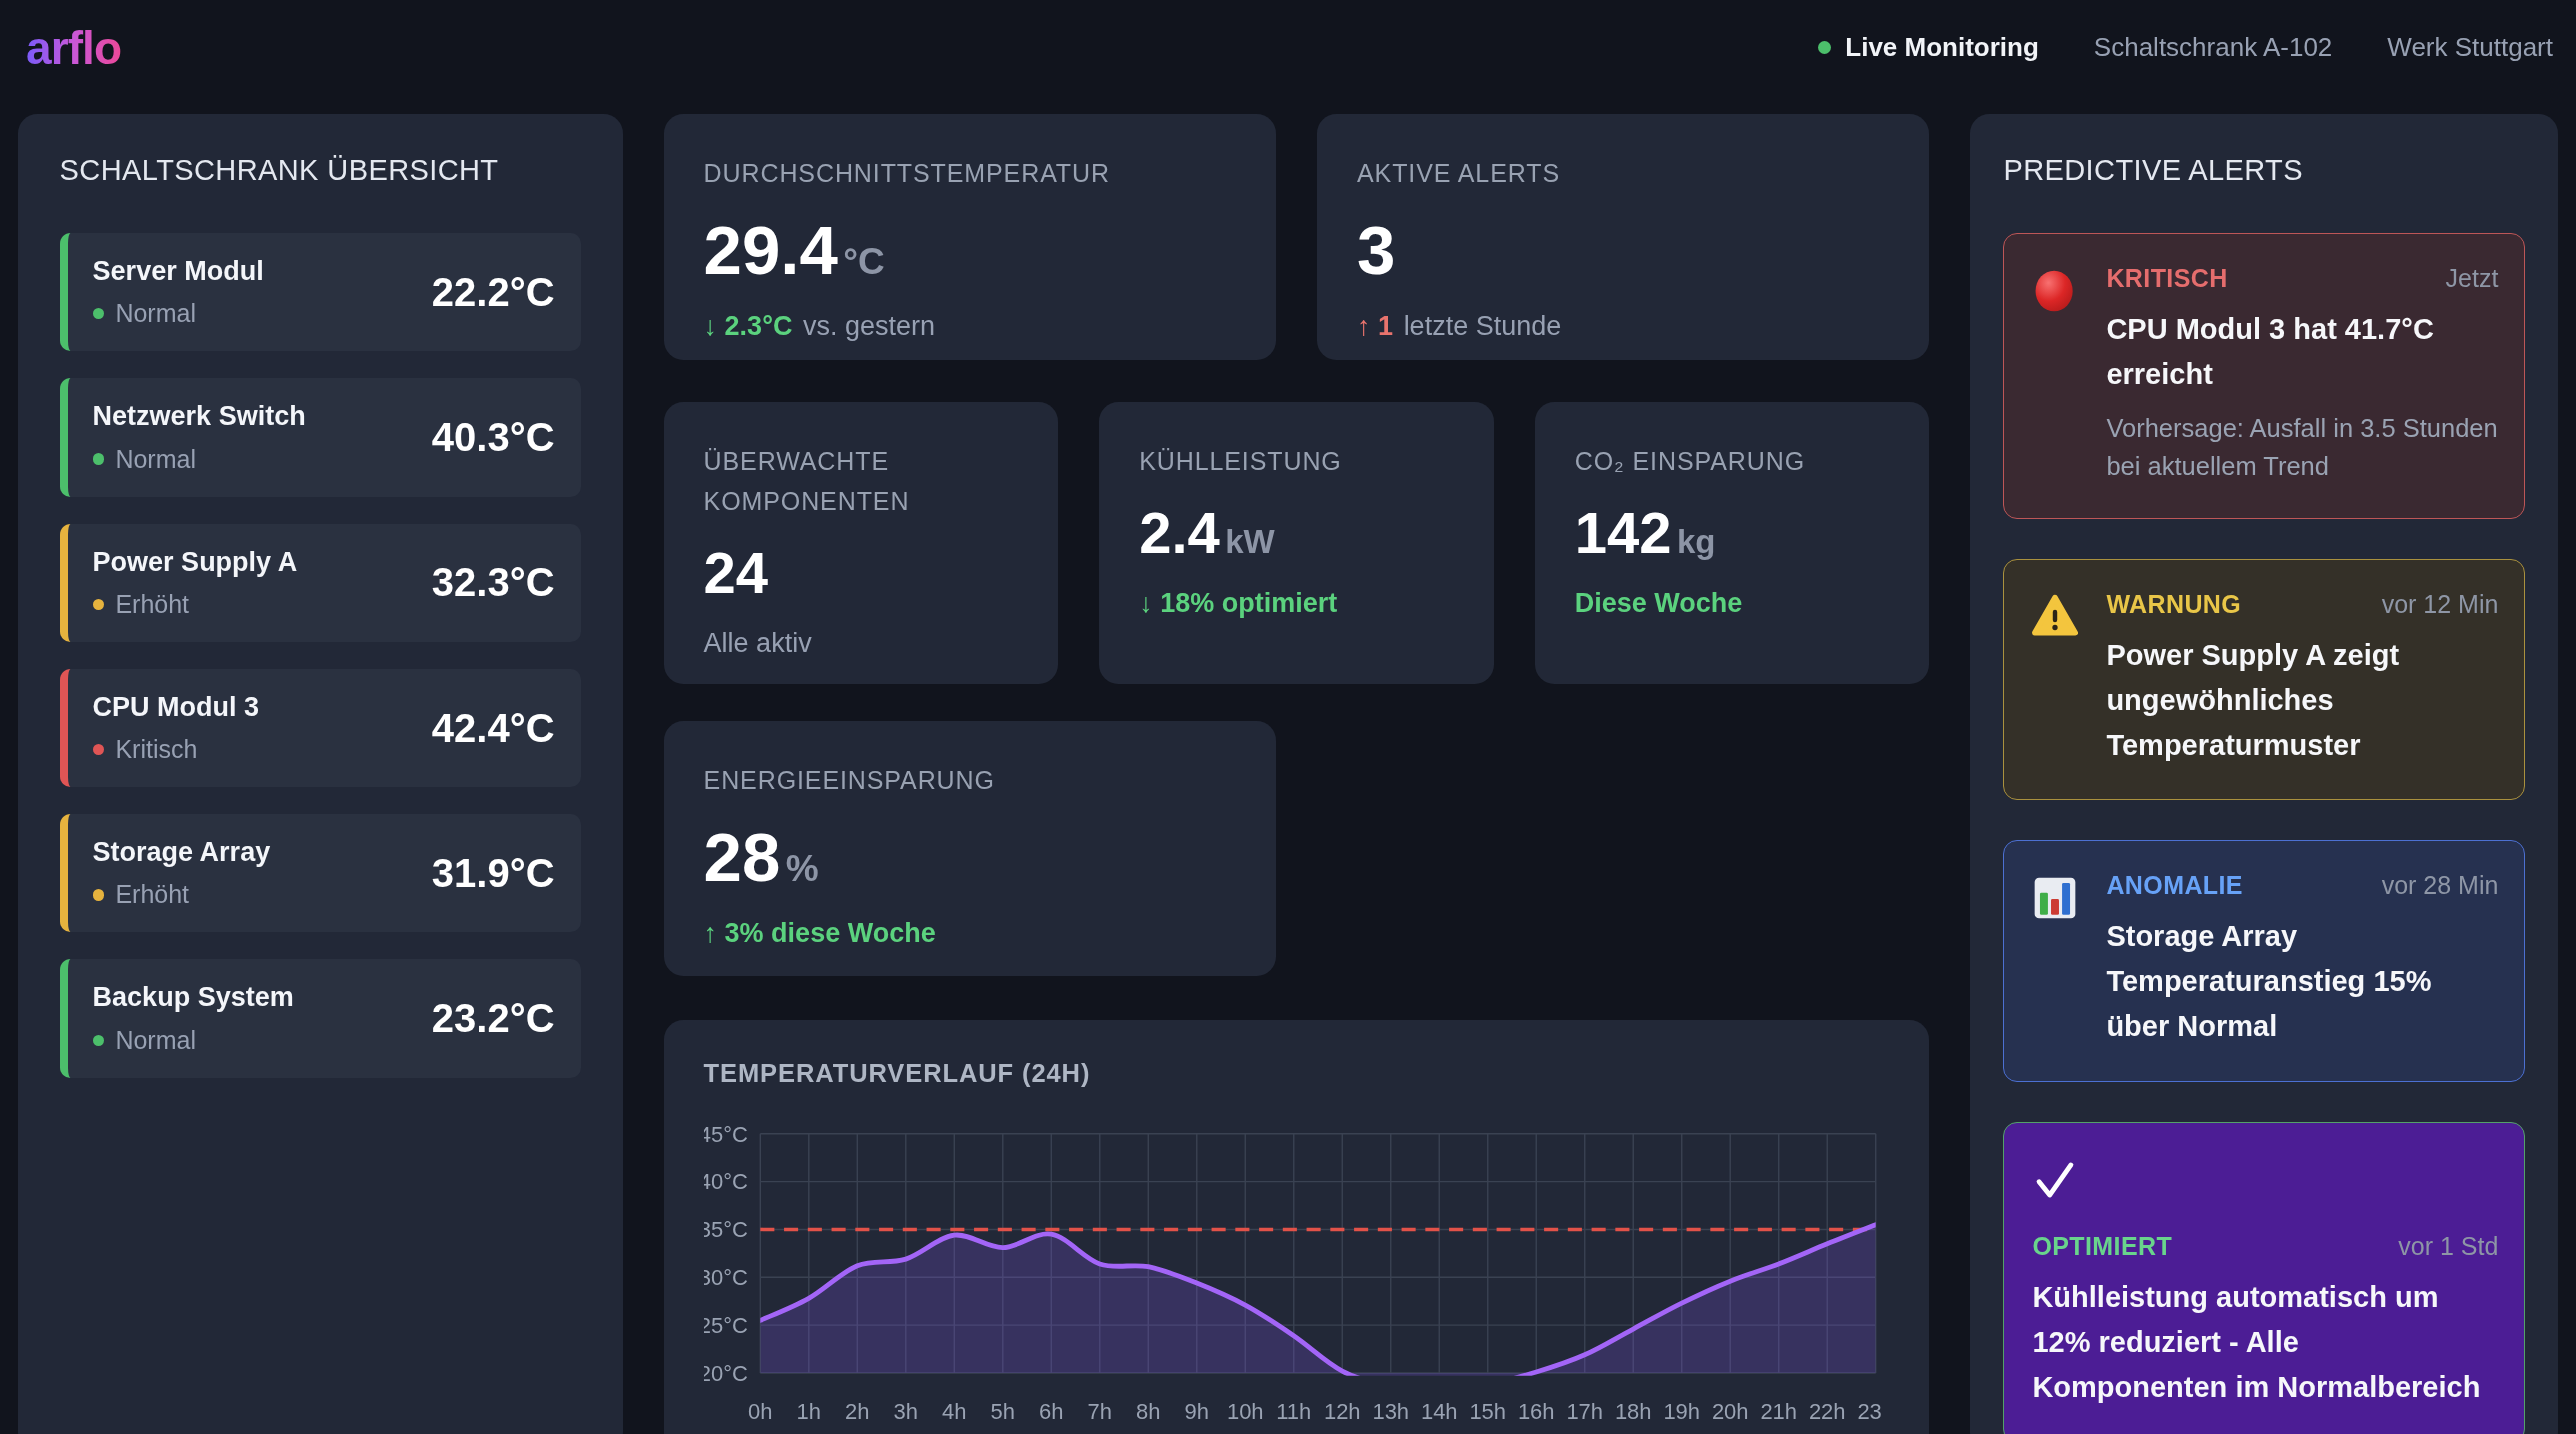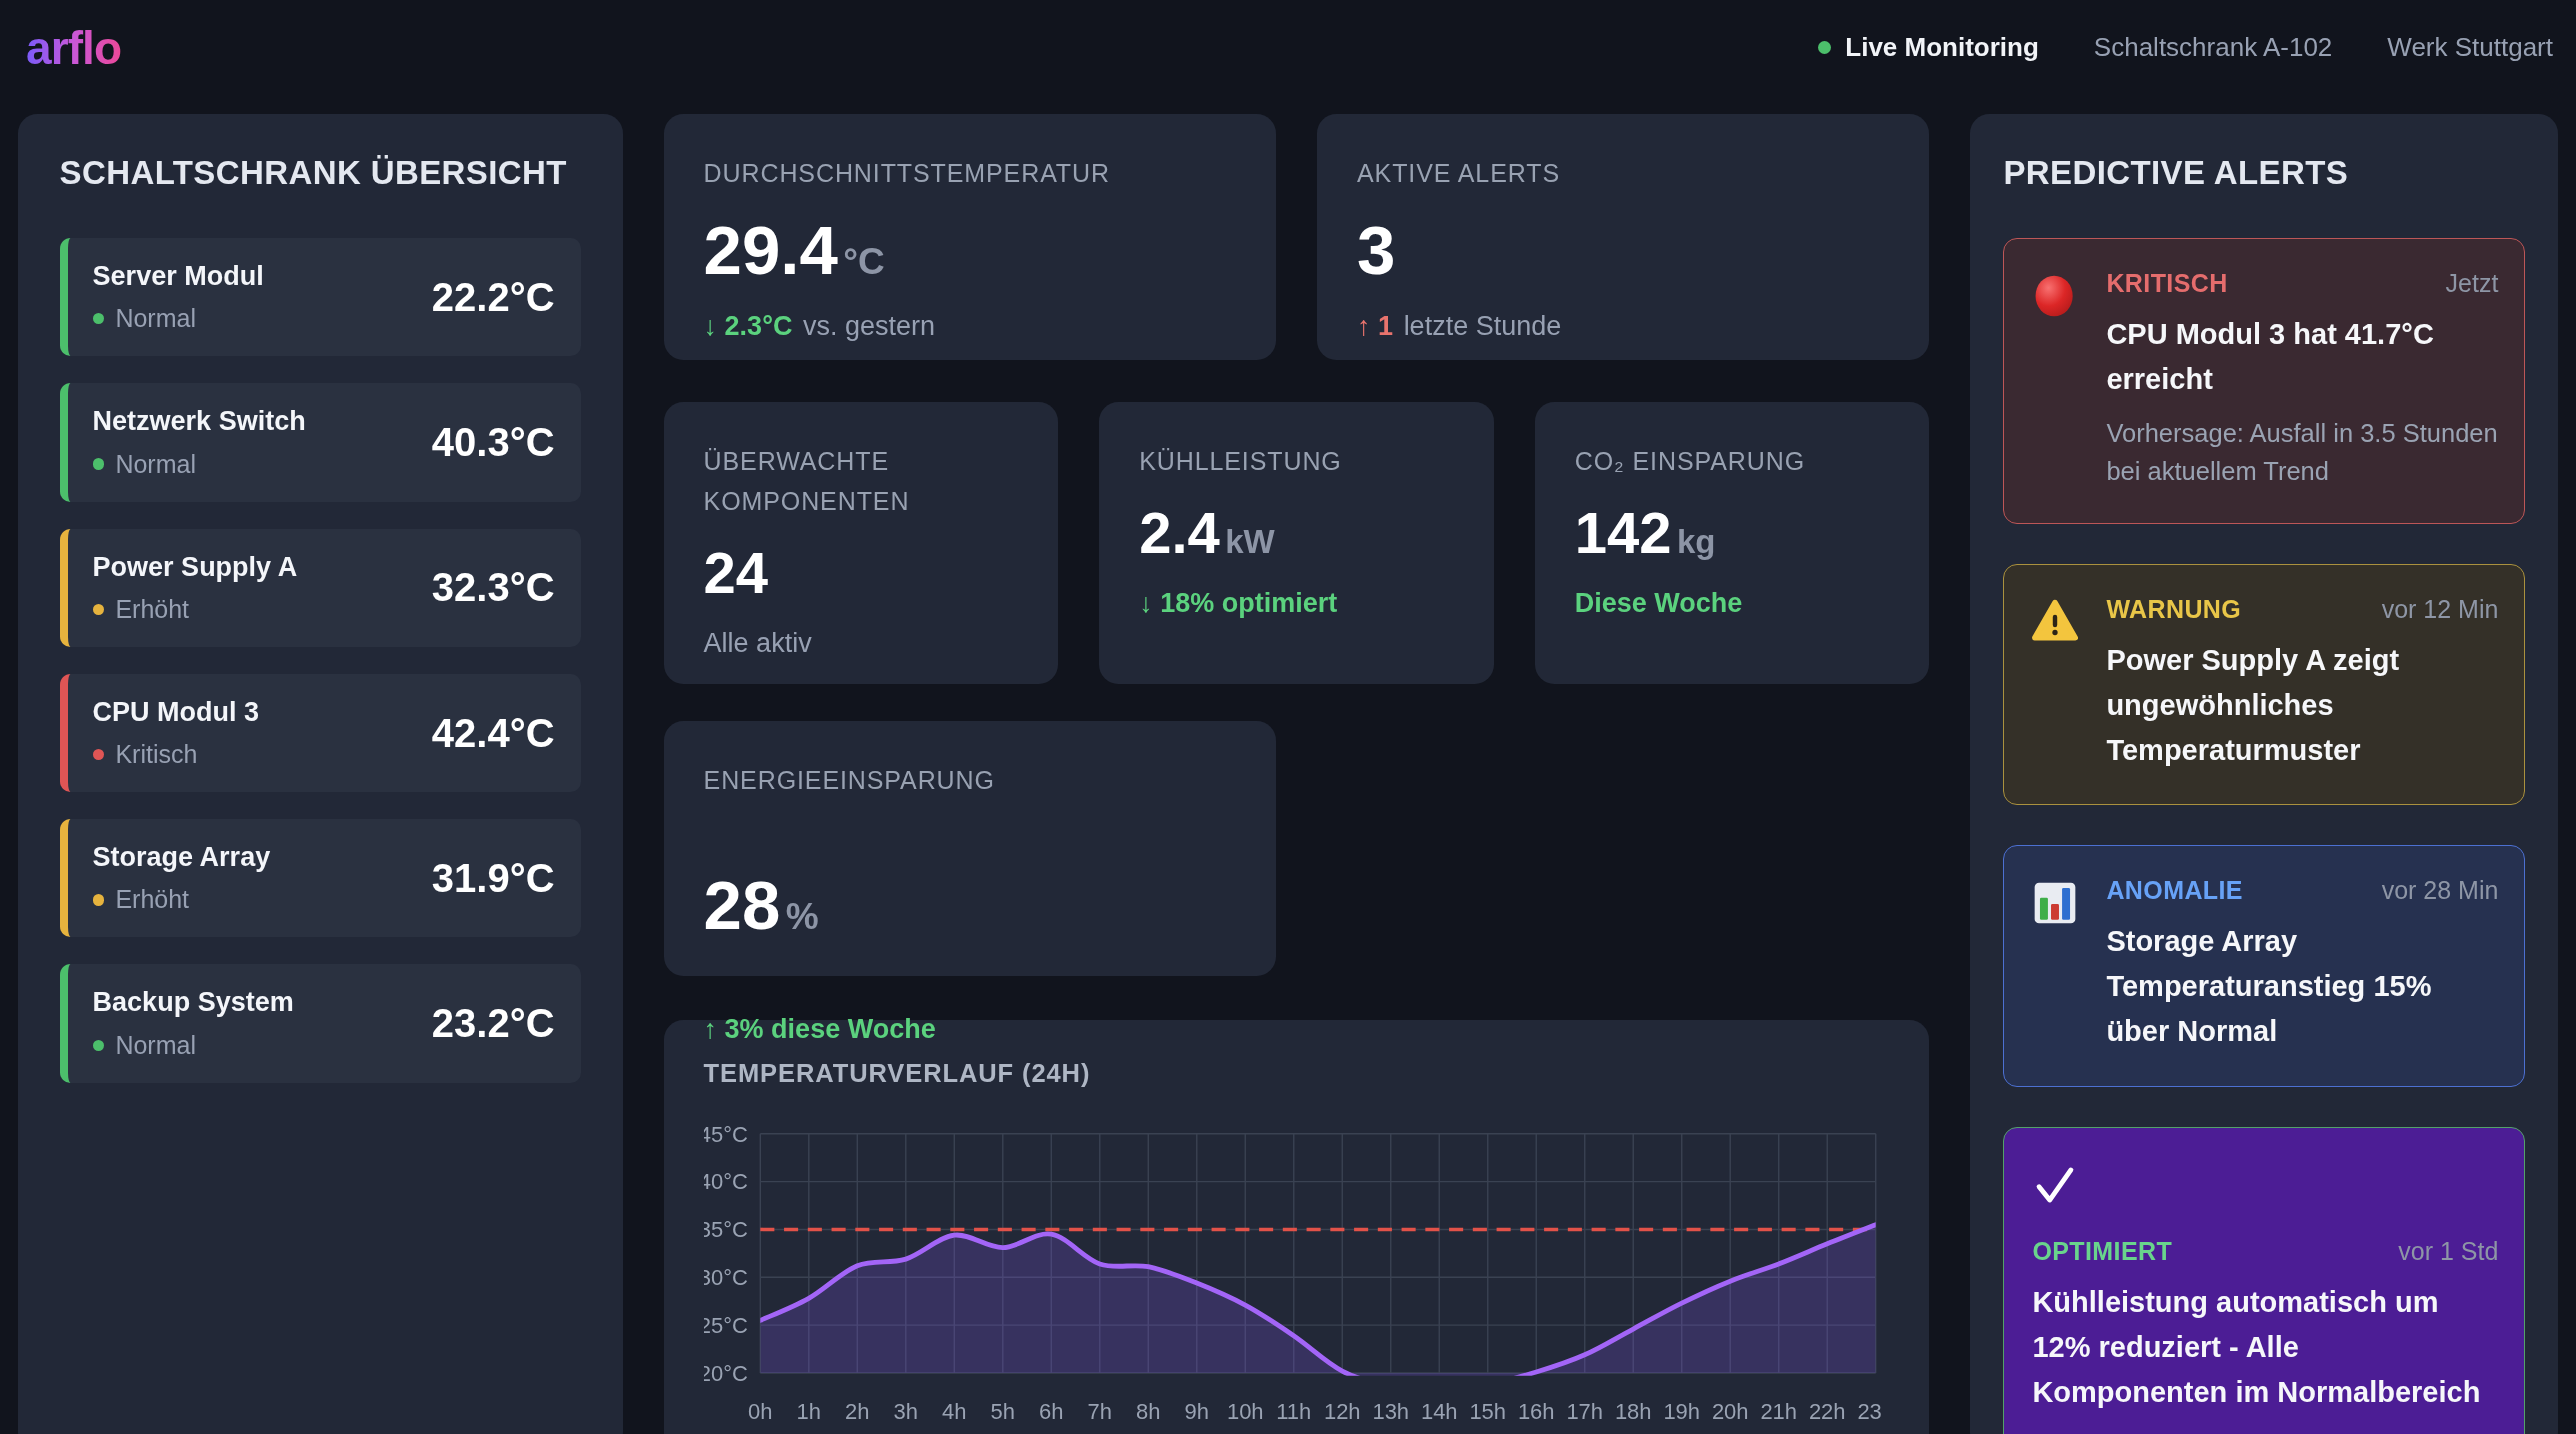--- a/index.html
+++ b/index.html
@@ -19,42 +19,42 @@
   .header-right { display:flex; align-items:center; gap:55px; font-size:26px; }
   .live { display:flex; align-items:center; gap:14px; color:#f2f4f8; font-weight:600; }
   .live .dot { width:13px; height:13px; border-radius:50%; background:#4cbf6b; }
   .hdr-link { color:#98a1b3; }
 
   
   main { display:grid; grid-template-columns:605px 1fr 588px; gap:41px;
          padding:35px 17.6px 0 17.6px; align-items:start; }
   .panel { background:#222837; border-radius:19.4px; padding:40px 42px; height:1337px; }
   .panel.right { padding:40px 33px; }
-  .panel h2 { margin:0 0 46px 0; font-size:33px; font-weight:700; color:#e4e8f0; letter-spacing:0.4px; }
+  .panel h2 { margin:0 0 46px 0; font-size:29px; font-weight:400; color:#e4e8f0; letter-spacing:0.4px; }
 
   
   .comp-item { display:flex; justify-content:space-between; align-items:center;
                background:#2a3140; border-left:8px solid #fde047; border-radius:10.6px;
                padding:23px 26px 23px 25px; margin-bottom:27px; }
   .comp-name { font-size:27px; font-weight:600; color:#f4f6fa; }
   .comp-status { display:flex; align-items:center; gap:11.4px; margin-top:12.3px;
                  font-size:25px; color:#98a1b3; }
   .comp-status .sdot { width:11.4px; height:11.4px; border-radius:50%; background:#4cbf6b; }
   .comp-temp { font-size:40px; font-weight:700; color:#fff; }
 
   
   .row1 { display:grid; grid-template-columns:1fr 1fr; gap:41px; margin-bottom:42px; }
   .row2 { display:grid; grid-template-columns:1fr 1fr 1fr; gap:41px; margin-bottom:37px; }
   .row3 { margin-bottom:44px; }
   .row3 .card { width:calc(50% - 20.7px); }
   .card { background:#222837; border-radius:19.4px; }
   .stat { padding:39px 40px; display:flex; flex-direction:column; }
   .row1 .stat { height:246px; }
   .row2 .stat { height:282px; }
-  .row3 .stat { height:255px;gap:48px; }
+  .row3 .stat { height:255px; }
   .stat-label { font-size:25px; color:#99a2b2; letter-spacing:0.9px; line-height:1.6; }
   .stat-value { margin-top:23px; display:flex; align-items:baseline; }
   .big  { font-size:69px; font-weight:800; color:#fff; line-height:1; }
   .row2 .big { font-size:58px; }
   .unit { font-size:37px; font-weight:700; color:#8d95a6; margin-left:5.3px; }
   .row2 .unit { font-size:33px; }
   .stat-foot { font-size:27px; margin-top:26px; }
   .delta { font-weight:600; margin-right:10.6px; }
   .note  { color:#98a1b3; }
 

